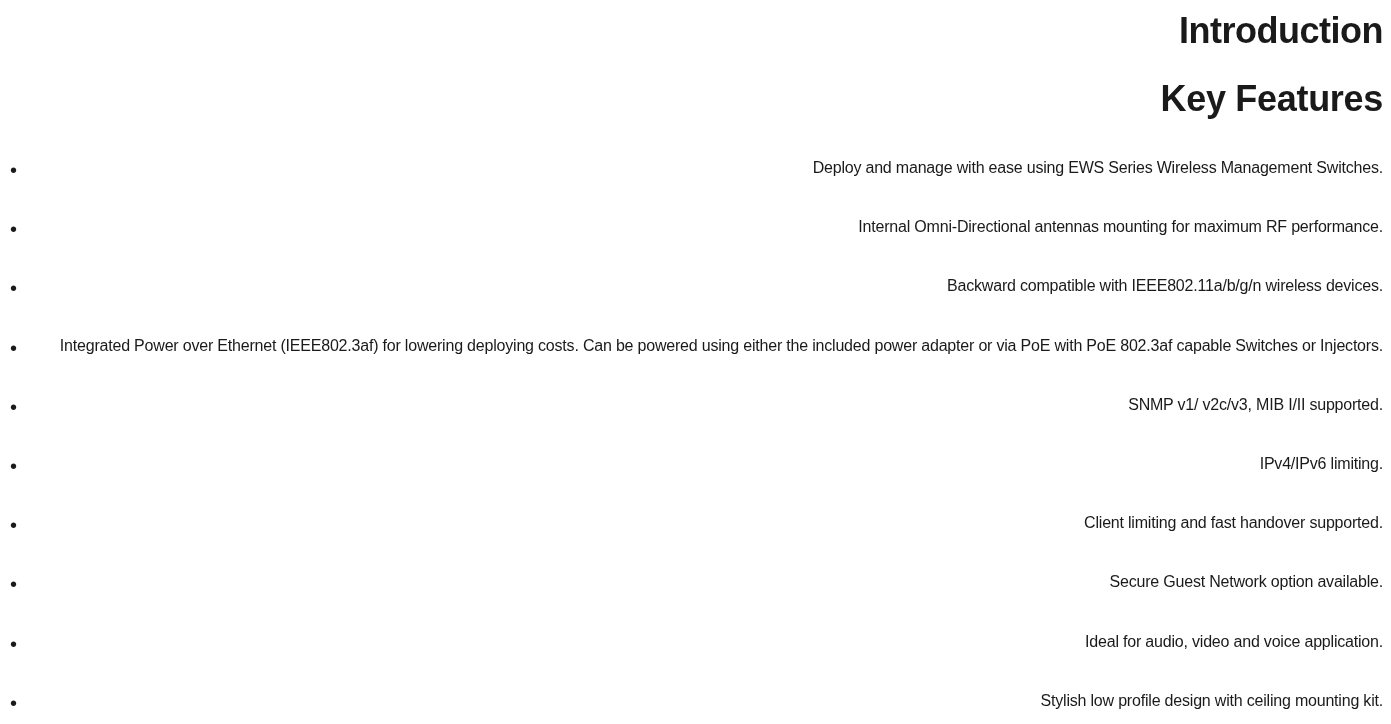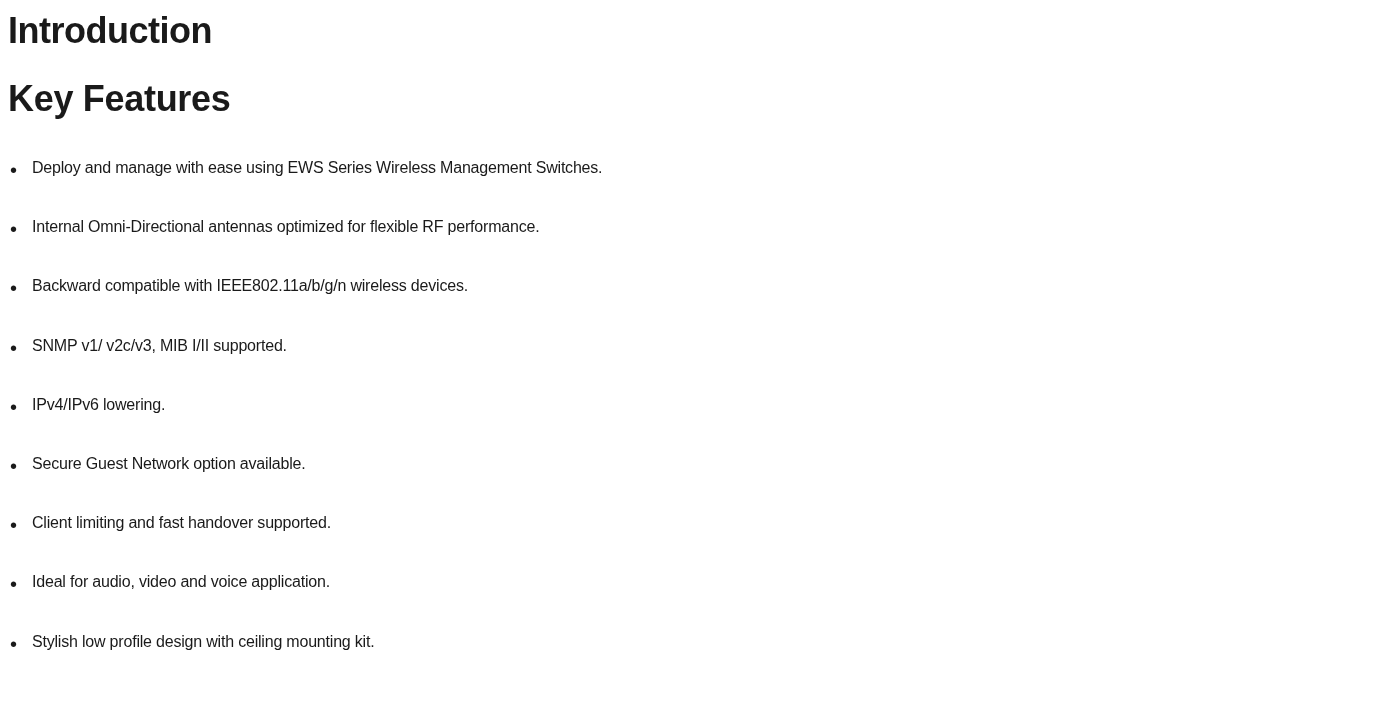--- a/index.html
+++ b/index.html
@@ -1,18 +1,19 @@
 <!DOCTYPE html>
 <html><head>
   <meta charset="utf-8">
   <style>
     * {
       margin: 0;
       padding: 0;
       box-sizing: border-box;
+      text-align: right;
     }
     body {
       font-family: Arial, Helvetica, sans-serif;
       background: #ffffff;
       color: #1a1a1a;
       padding: 10px 8px;
       width: 1391px;
       font-stretch: condensed;
     }
     h1 {
@@ -48,21 +49,22 @@
       font-size: 20px;
     }
   </style>
 </head>
 <body>
 
 <h1>Introduction</h1>
 <h2>Key Features</h2>
 <ul>
   <li>Deploy and manage with ease using EWS Series Wireless Management Switches.</li>
-  <li>Internal Omni-Directional antennas optimized for flexible RF performance.</li>
+  <li>Internal Omni-Directional antennas mounting for maximum RF performance.</li>
   <li>Backward compatible with IEEE802.11a/b/g/n wireless devices.</li>
+  <li>Integrated Power over Ethernet (IEEE802.3af) for lowering deploying costs. Can be powered using either the included power adapter or via PoE with PoE 802.3af capable Switches or Injectors.</li>
   <li>SNMP v1/ v2c/v3, MIB I/II supported.</li>
-  <li>IPv4/IPv6 lowering.</li>
+  <li>IPv4/IPv6 limiting.</li>
+  <li>Client limiting and fast handover supported.</li>
   <li>Secure Guest Network option available.</li>
-  <li>Client limiting and fast handover supported.</li>
   <li>Ideal for audio, video and voice application.</li>
   <li>Stylish low profile design with ceiling mounting kit.</li>
 </ul>
 
 </body></html>

